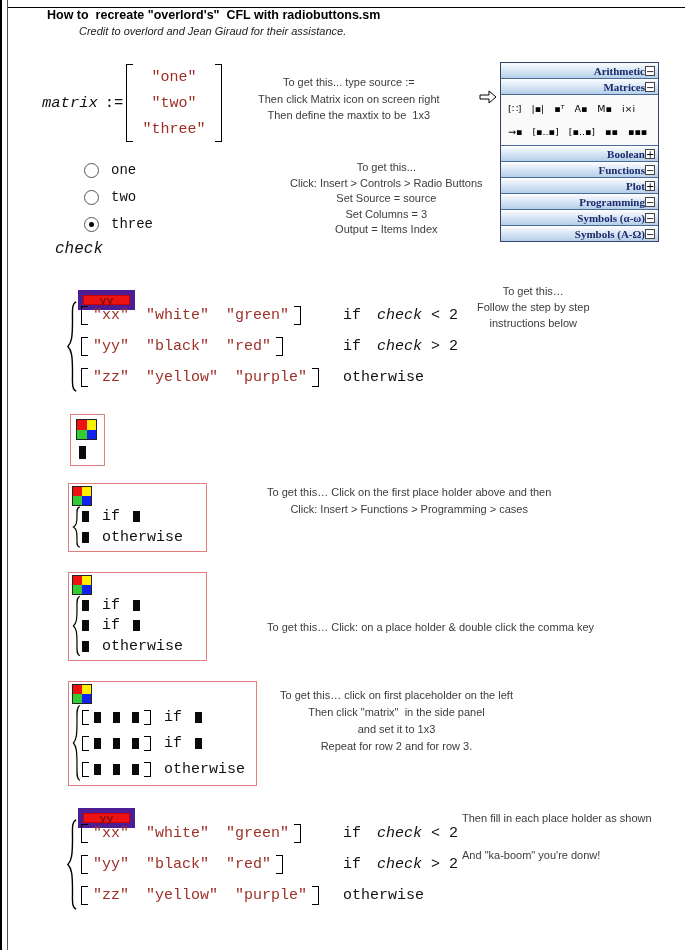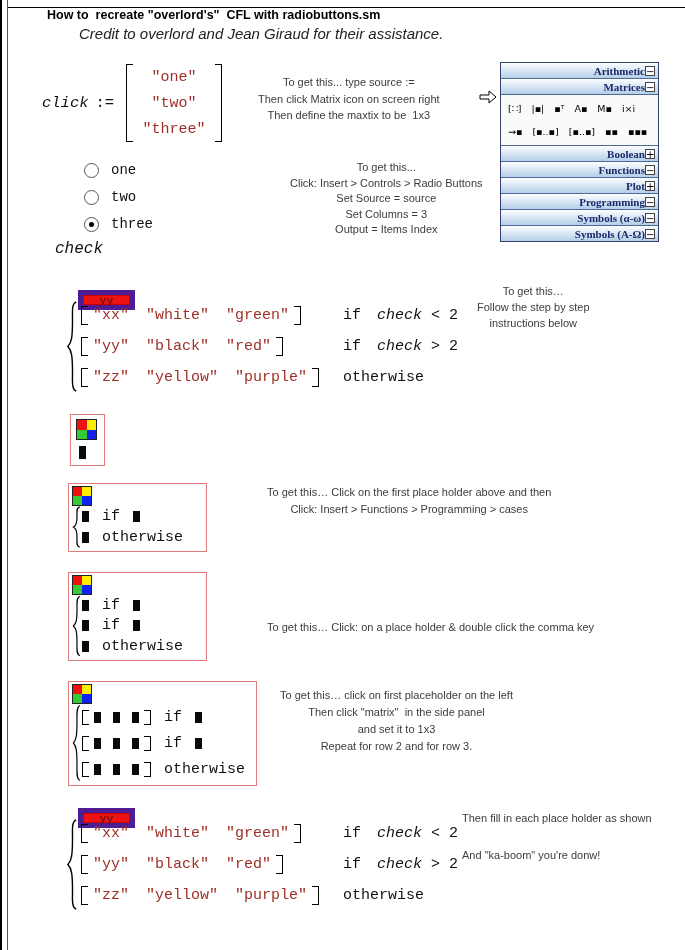--- a/index.html
+++ b/index.html
@@ -8,21 +8,21 @@
   .abs{position:absolute;}
   .pre{white-space:pre;}
 
   
   .edge-left-outer{left:0;top:0;width:2px;height:950px;background:#000;}
   .edge-left-inner{left:7px;top:0;width:1px;height:950px;background:#555;}
   .edge-top{left:8px;top:7px;width:677px;height:1px;background:#000;}
 
   
   .title{font-size:12.5px;font-weight:bold;color:#000;}
-  .subtitle{font-size:15px;font-style:italic;color:#222;}
+  .subtitle{font-size:11px;font-style:italic;color:#222;}
   .note{font-size:11px;line-height:16.5px;color:#3c3c3c;text-align:center;}
   .note div{white-space:pre;}
 
   
   .math{font-family:"Liberation Mono","DejaVu Sans Mono",monospace;}
   .mvar{font-style:italic;color:#111;}
   .mstr{color:#9e2f27;}
   .kw,.op,.val{color:#111;}
 
   
@@ -93,21 +93,21 @@
 <div class="canvas">
 
   <div class="abs edge-left-outer"></div>
   <div class="abs edge-left-inner"></div>
   <div class="abs edge-top"></div>
 
   <div class="abs title pre" style="left:47px;top:8px;">How to  recreate "overlord's"  CFL with radiobuttons.sm</div>
   <div class="abs subtitle pre" style="left:79px;top:25px;">Credit to overlord and Jean Giraud for their assistance.</div>
 
   <div class="abs math" style="left:42px;top:94px;font-size:15.5px;display:flex;gap:7px;">
-    <span class="mvar">click</span>
+    <span class="mvar">matrix</span>
     <span class="op">:=</span>
   </div>
   <div class="abs math matrix1" style="left:126px;top:64px;">
     <span class="lbr"></span>
     <div class="vcells">
       <span class="mstr">"one"</span>
       <span class="mstr">"two"</span>
       <span class="mstr">"three"</span>
     </div>
     <span class="rbr"></span>

